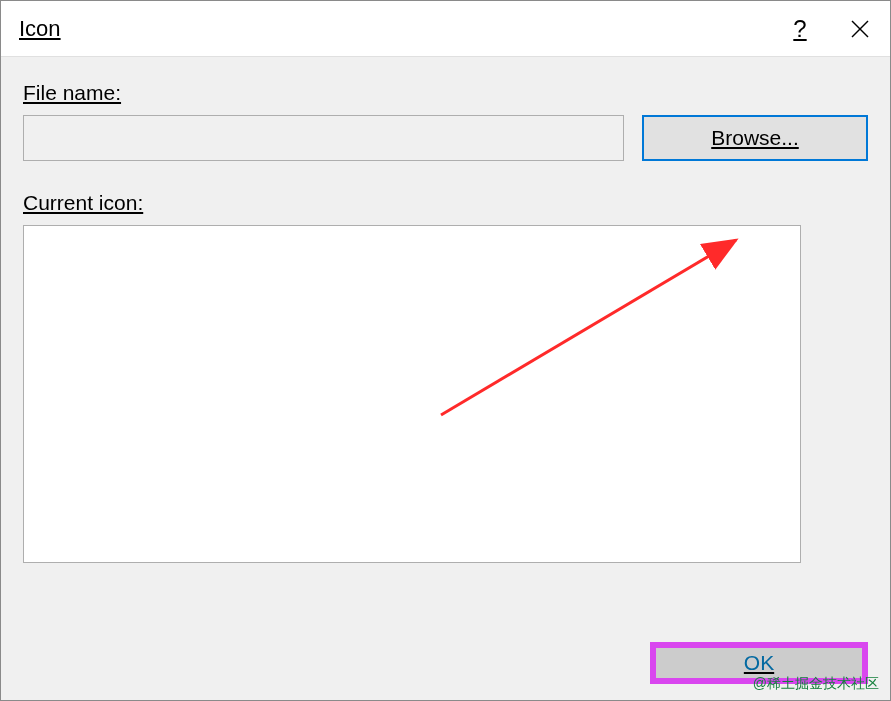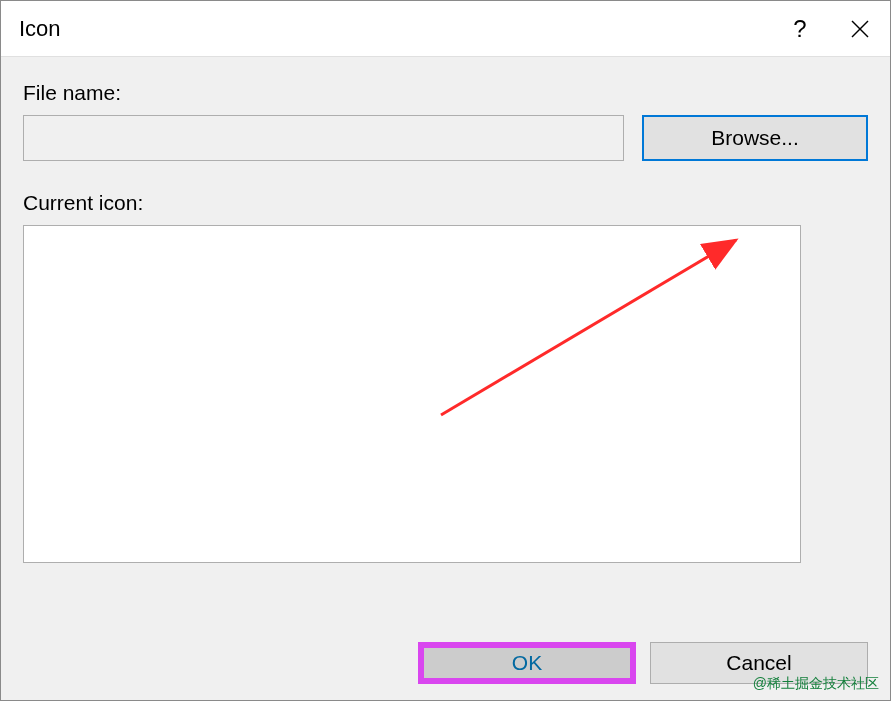--- a/index.html
+++ b/index.html
@@ -15,20 +15,21 @@
       overflow: hidden;
       position: relative;
     }
     .dialog {
       width: 891px;
       height: 701px;
       border: 1px solid #8a8a8a;
       background: #f0f0f0;
       display: flex;
       flex-direction: column;
+      text-decoration: underline;
     }
     .titlebar {
       height: 56px;
       background: #ffffff;
       display: flex;
       align-items: center;
       padding-left: 18px;
       border-bottom: 1px solid #e0e0e0;
     }
     .title-text {
@@ -174,18 +175,17 @@
           <polygon points="0 0, 12 5, 0 10" fill="#ff2a2a"></polygon>
         </marker>
       </defs>
       <line x1="10" y1="190" x2="305" y2="15" stroke="#ff2a2a" stroke-width="3" marker-end="url(#arrowhead)"></line>
     </svg>
 
   </div>
 
   <div class="button-row">
     <button class="dlg-btn ok-btn" disabled="">OK</button>
-    <button class="dlg-btn cancel-btn">Cancel</button>
   </div>
 
 </div>
 
 <div class="watermark">@稀土掘金技术社区</div>
 
 </body></html>

